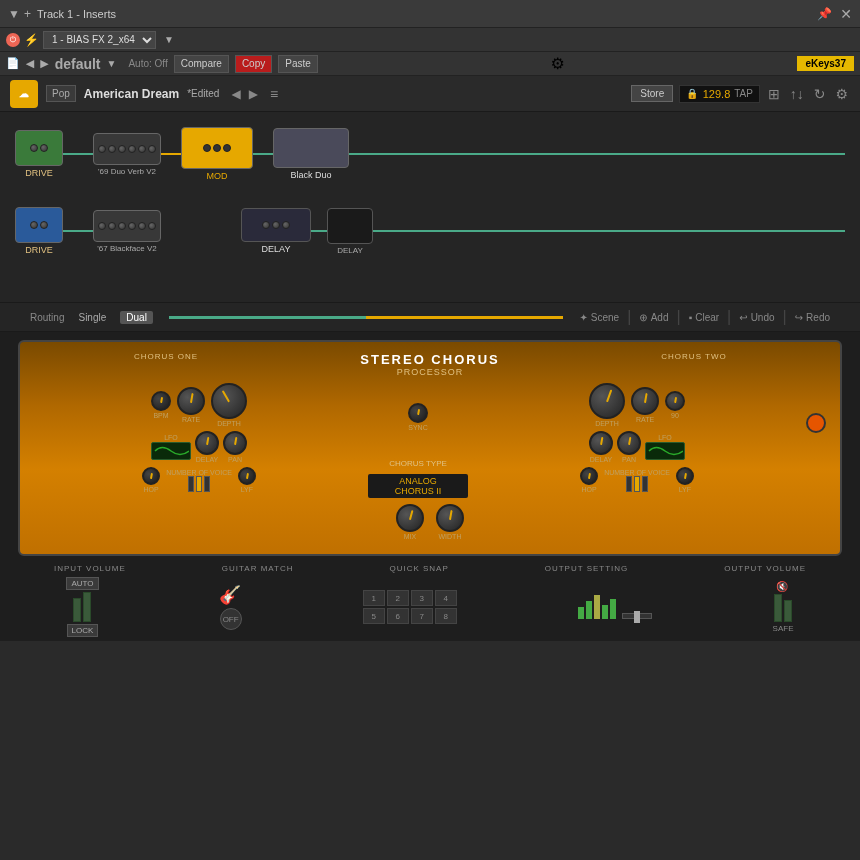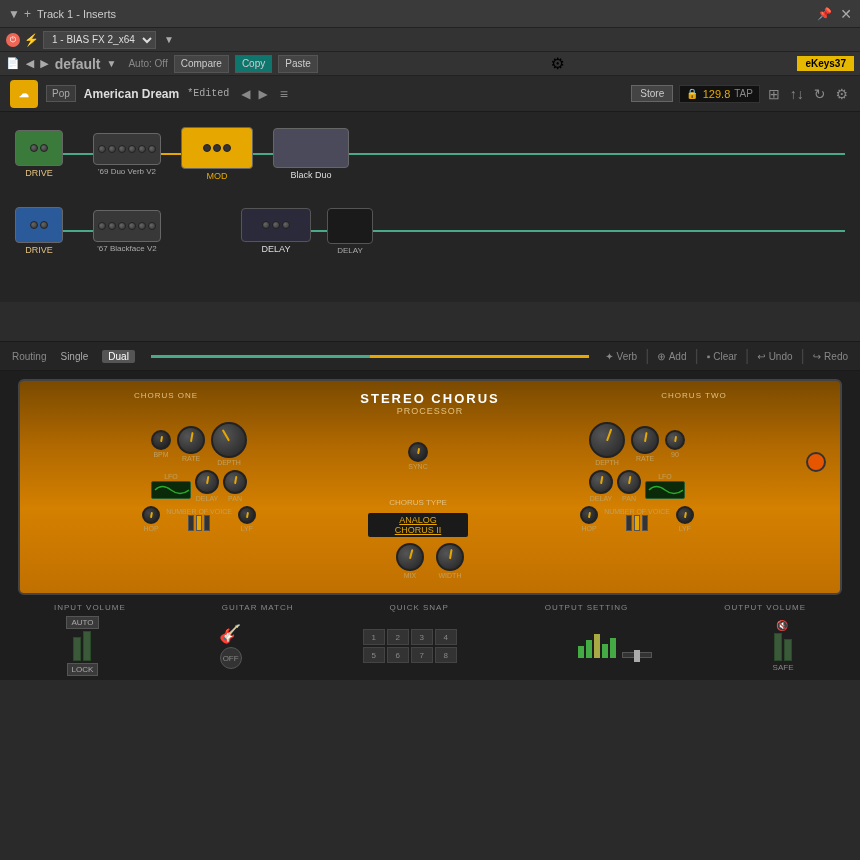--- a/index.html
+++ b/index.html
@@ -74,21 +74,21 @@
     .toolbar-btn {
       background: #444;
       border: 1px solid #555;
       color: #ccc;
       font-size: 10px;
       padding: 1px 6px;
       height: 18px;
       cursor: pointer;
     }
     .toolbar-btn.active {
-      background: #0f766e;
+      background: #b91c1c;
     }
     .toolbar-label {
       color: #aaa;
       font-size: 14px;
       font-weight: bold;
     }
     .ekeys-badge {
       margin-left: auto;
       background: #e6b800;
       color: #000;
@@ -130,21 +130,20 @@
       border: 1px solid #555;
     }
     .preset-name {
       color: #ddd;
       font-size: 12px;
       font-weight: bold;
     }
     .preset-edited {
       color: #aaa;
       font-size: 10px;
-      font-family: Liberation Mono, monospace;
     }
     .bias-header-right {
       margin-left: auto;
       display: flex;
       align-items: center;
       gap: 6px;
     }
     .store-btn {
       background: #444;
       border: 1px solid #666;
@@ -175,25 +174,24 @@
       font-size: 9px;
       margin-top: 2px;
       text-align: center;
     }
     
     .routing-bar {
       background: #252525;
       height: 30px;
       display: flex;
       align-items: center;
-      padding: 0 12px;
+      padding: 0 30px;
       gap: 8px;
       border-top: 1px solid #1a1a1a;
       border-bottom: 1px solid #1a1a1a;
-      margin-top: 39px;
     }
     .routing-label { color: #888; font-size: 10px; }
     .routing-btn {
       color: #aaa;
       font-size: 10px;
       padding: 1px 6px;
       cursor: pointer;
       border-radius: 2px;
     }
     .routing-btn.active {
@@ -243,21 +241,20 @@
     .chorus-type-btn {
       background: #1a1a1a;
       color: #e6a800;
       font-size: 9px;
       padding: 2px 12px;
       border: none;
       border-radius: 2px;
       margin: 2px auto;
       display: block;
       text-align: center;
-      text-decoration: underline;
     }
     .chorus-section-label {
       color: #e0c080;
       font-size: 8px;
       letter-spacing: 1px;
       text-align: center;
       margin-bottom: 4px;
     }
     .knob {
       display: flex;
@@ -569,21 +566,21 @@
     </div>
 
     <div class="routing-bar">
       <span class="routing-label">Routing</span>
       <span class="routing-btn">Single</span>
       <span class="routing-btn active">Dual</span>
       <div style="flex:1;height:3px;background:linear-gradient(90deg,#4aaa88 50%,#e6a800 50%);margin:0 8px;"></div>
       <div class="routing-right">
         <span class="routing-right-btn">
           <span>✦</span>
-          <span>Verb</span>
+          <span>Scene</span>
         </span>
         <span class="routing-separator">|</span>
         <span class="routing-right-btn">
           <span>⊕</span>
           <span>Add</span>
         </span>
         <span class="routing-separator">|</span>
         <span class="routing-right-btn">
           <span>▪</span>
           <span>Clear</span>

